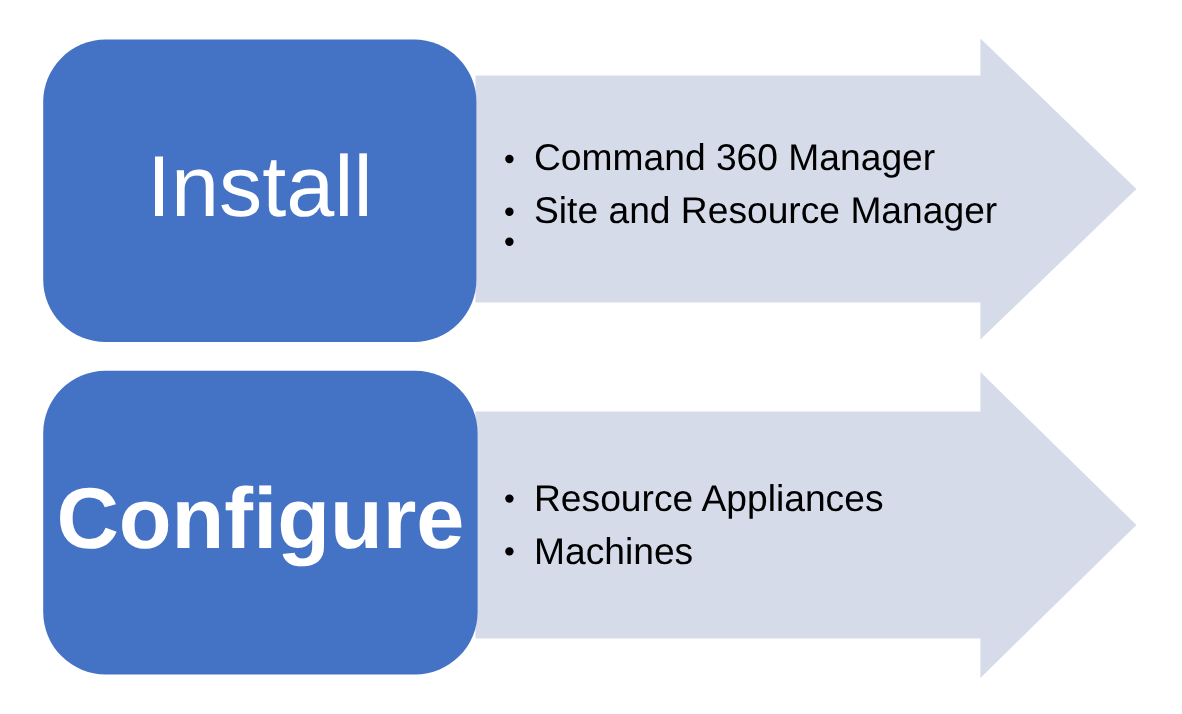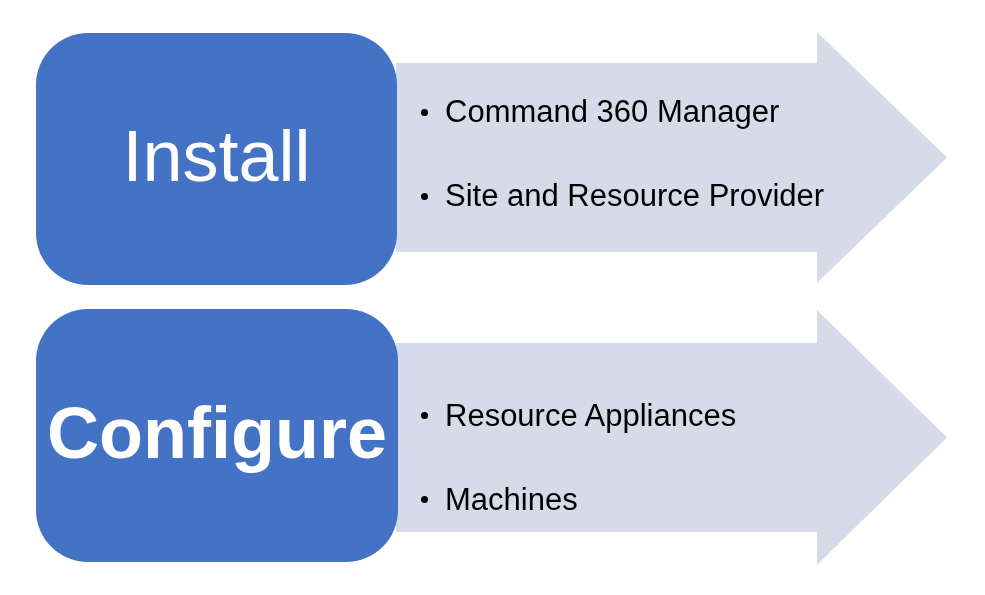--- a/index.html
+++ b/index.html
@@ -40,21 +40,20 @@
     margin: 0;
     padding: 0 0 0 25px;
   }
   .bullets li {
     display: flex;
     align-items: center;
     font-size: 31px;
     line-height: 44px;
     color: #000000;
     white-space: nowrap;
-    margin-top: 40px;
   }
   .dot {
     flex: 0 0 7px;
     width: 7px;
     height: 7px;
     border-radius: 50%;
     background: #000000;
     margin-right: 17px;
   }
   .step-box {
@@ -91,21 +90,21 @@
 <div class="canvas">
 
   <div class="arrow arrow-install">
     <ul class="bullets">
       <li>
         <span class="dot"></span>
         <span>Command 360 Manager</span>
       </li>
       <li>
         <span class="dot"></span>
-        <span>Site and Resource Provider</span>
+        <span>Site and Resource Manager</span>
       </li>
       <li>
         <span class="dot"></span>
       </li>
     </ul>
   </div>
   <div class="step-box box-install">
     <span class="step-label">Install</span>
   </div>
 

